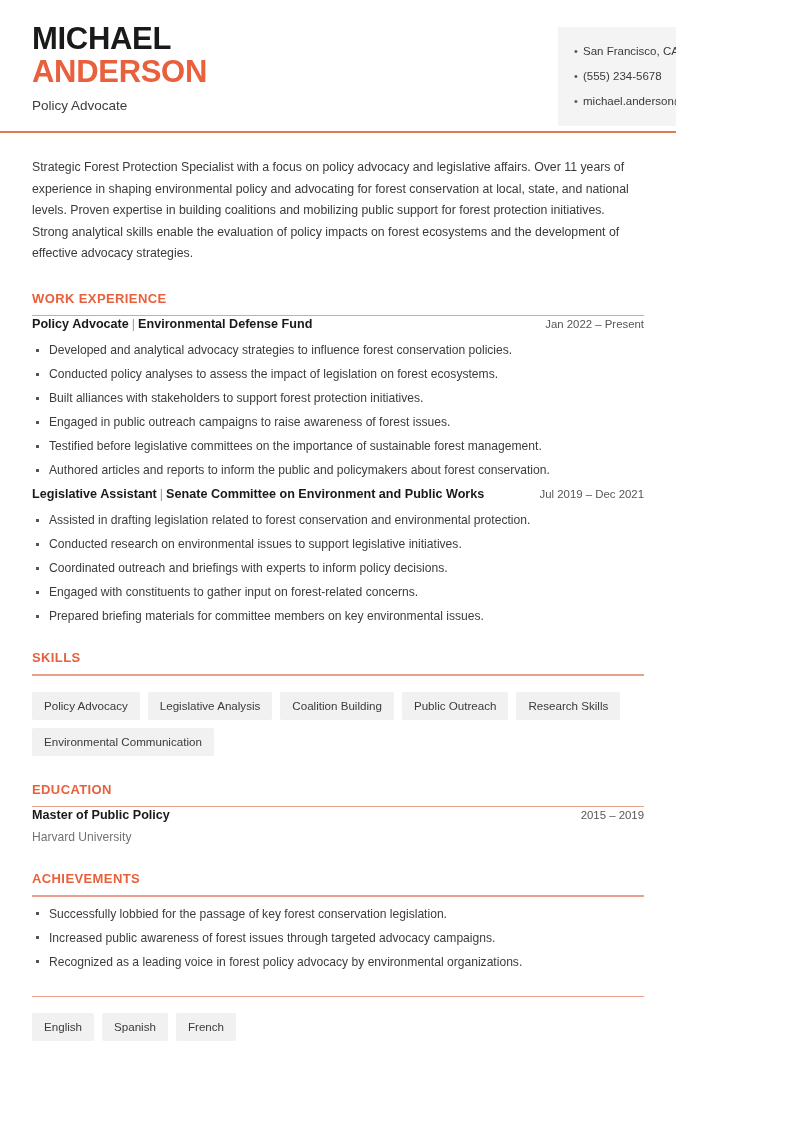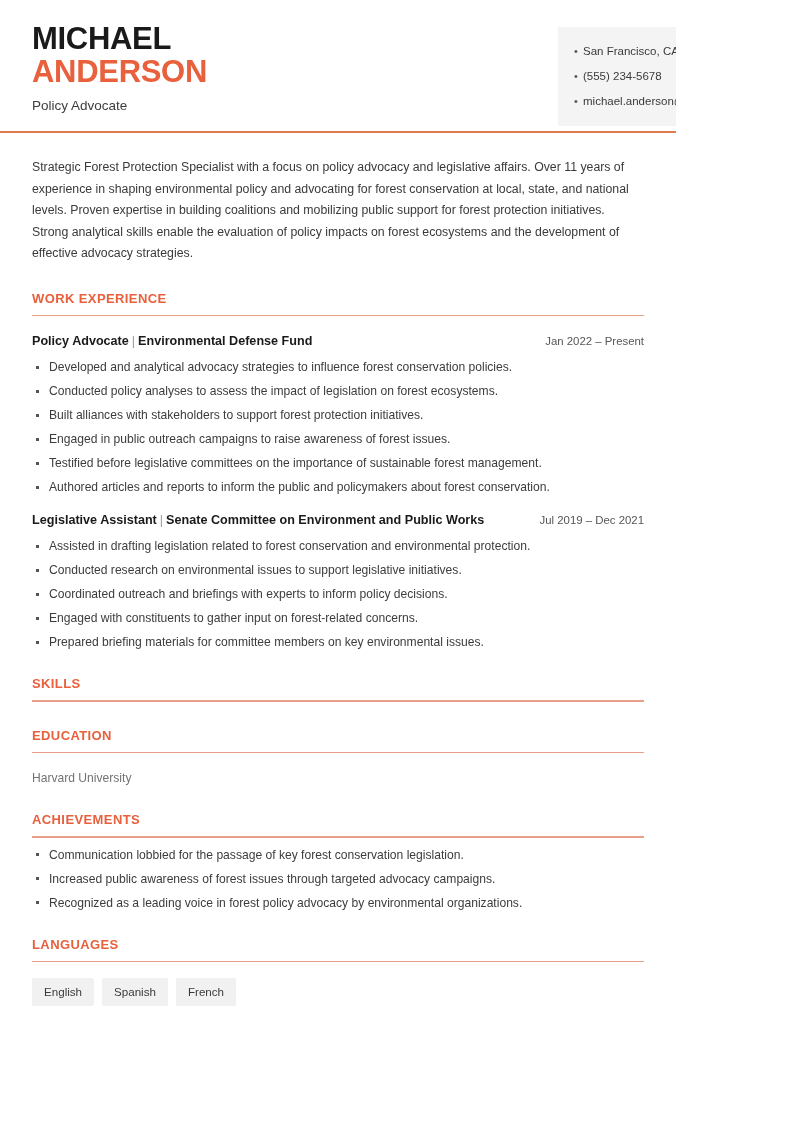--- a/index.html
+++ b/index.html
@@ -105,21 +105,21 @@
   }
 
   .section-rule {
     margin-top: 9px;
     height: 1.6px;
     background: #E8A08C;
     width: 100%;
   }
 
   
-  .entry { margin-top: 17px; }
+  .entry { }
 
   .entry-head {
     display: flex;
     justify-content: space-between;
     align-items: baseline;
     gap: 16px;
   }
   .entry-title {
     font-size: 12.6px;
     font-weight: bold;
@@ -277,42 +277,53 @@
           <li>Coordinated outreach and briefings with experts to inform policy decisions.</li>
           <li>Engaged with constituents to gather input on forest-related concerns.</li>
           <li>Prepared briefing materials for committee members on key environmental issues.</li>
         </ul>
       </div>
     </div>
 
     <div class="section">
       <div class="section-title">SKILLS</div>
       <div class="section-rule"></div>
+      <div class="chips">
+        <span class="chip">Policy Advocacy</span>
+        <span class="chip">Legislative Analysis</span>
+        <span class="chip">Coalition Building</span>
+        <span class="chip">Public Outreach</span>
+        <span class="chip">Research Skills</span>
+        <span class="chip">Environmental Communication</span>
+      </div>
     </div>
 
     <div class="section">
       <div class="section-title">EDUCATION</div>
       <div class="section-rule"></div>
       <div class="entry">
+        <div class="edu-head">
+          <div class="edu-degree">Master of Public Policy</div>
+          <div class="edu-date">2015 – 2019</div>
+        </div>
         <div class="edu-school">Harvard University</div>
       </div>
     </div>
 
     <div class="section">
       <div class="section-title">ACHIEVEMENTS</div>
       <div class="section-rule"></div>
       <ul class="bullets ach-list">
-        <li>Communication lobbied for the passage of key forest conservation legislation.</li>
+        <li>Successfully lobbied for the passage of key forest conservation legislation.</li>
         <li>Increased public awareness of forest issues through targeted advocacy campaigns.</li>
         <li>Recognized as a leading voice in forest policy advocacy by environmental organizations.</li>
       </ul>
     </div>
 
     <div class="section">
-      <div class="section-title">LANGUAGES</div>
       <div class="section-rule"></div>
       <div class="chips">
         <span class="chip">English</span>
         <span class="chip">Spanish</span>
         <span class="chip">French</span>
       </div>
     </div>
 
   </div>
 </div>

